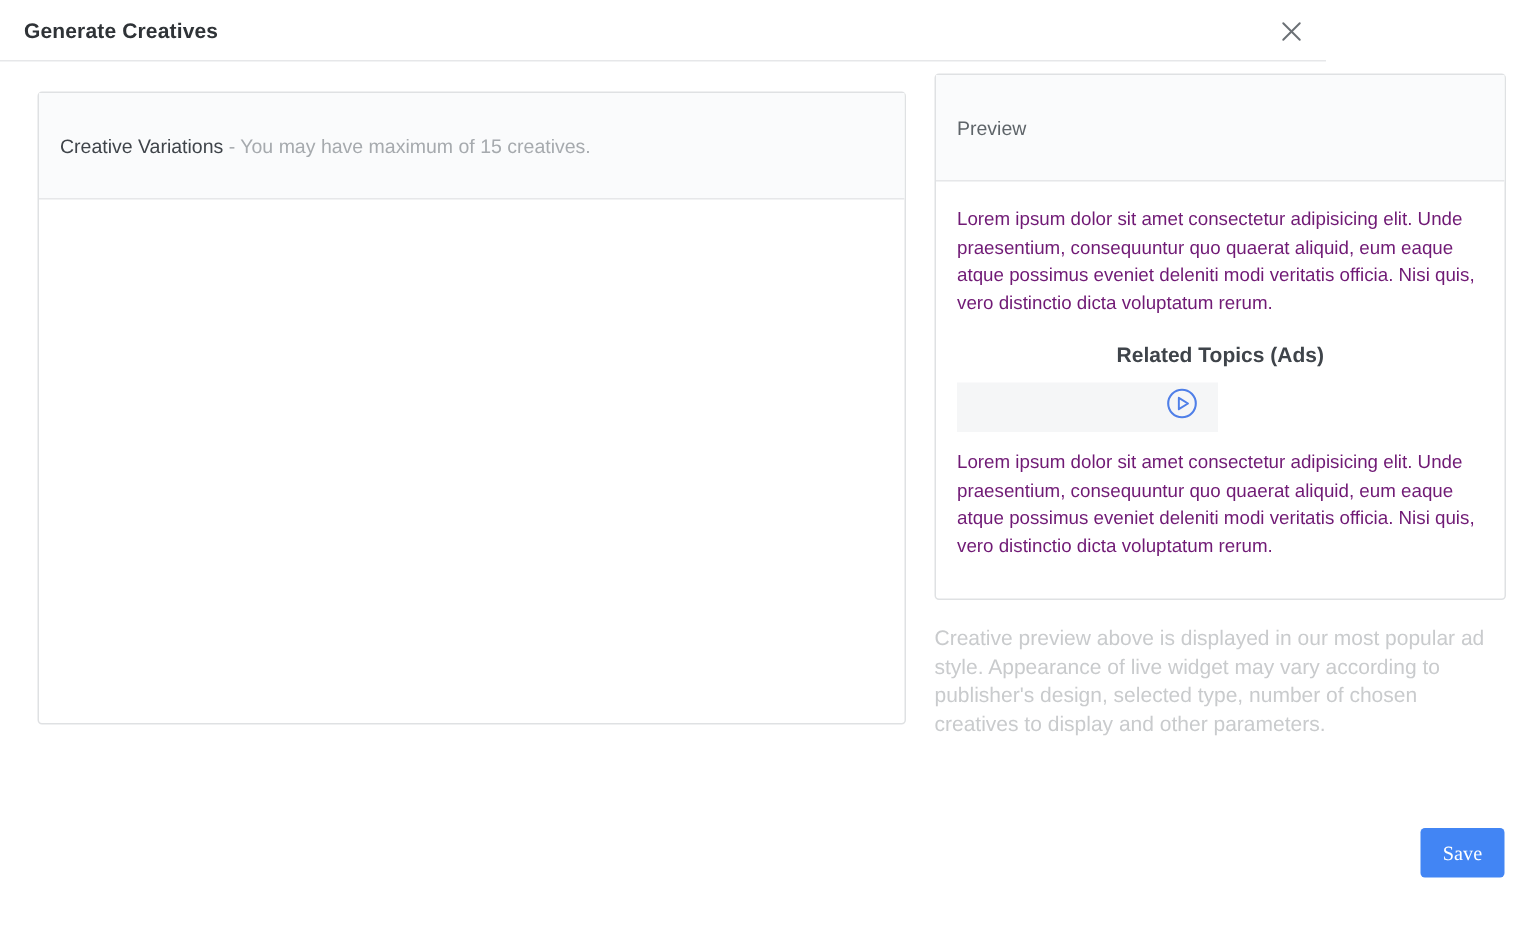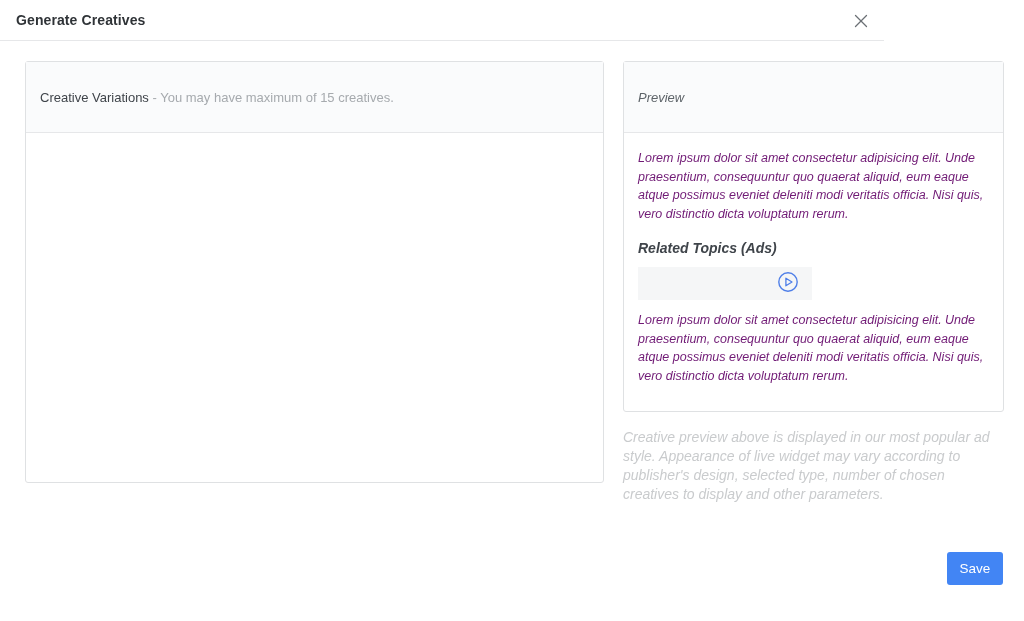--- a/index.html
+++ b/index.html
@@ -140,23 +140,22 @@
     font-family: "Liberation Sans", sans-serif;
     font-size: 13px;
     color: #3f444a;
     cursor: pointer;
   }
 
   
   .preview-col {
     position: absolute;
     left: 623px;
-    top: 20px;
+    top: 8px;
     width: 381px;
-    font-style: italic;
   }
   .preview-card {
     width: 381px;
     height: 351px;
     border: 1px solid #dfe1e3;
     border-radius: 3px;
     background: #ffffff;
   }
   .preview-head {
     height: 71px;
@@ -178,20 +177,21 @@
     line-height: 18.6px;
     color: #701a75;
     margin: 0;
   }
   .related-topics-title {
     font-size: 14px;
     font-weight: bold;
     color: #3f444a;
     margin: 17px 0 0 0;
     line-height: 1.2;
+    text-align: center;
   }
   .ad-slot {
     margin-top: 10px;
     width: 174px;
     height: 33px;
     background: #f5f6f7;
     display: flex;
     align-items: center;
     justify-content: flex-end;
     padding-right: 13px;
@@ -210,21 +210,21 @@
   .save-button {
     position: absolute;
     left: 947px;
     top: 511px;
     width: 56px;
     height: 33px;
     background: #4285f4;
     border: none;
     border-radius: 3px;
     color: #ffffff;
-    font-family: Liberation Sans, sans-serif;
+    font-family: Liberation Serif, serif;
     font-size: 13.5px;
     cursor: pointer;
     padding: 0;
   }
 </style>
 </head>
 <body>
 
 <div class="modal-header">
   <div class="modal-title">Generate Creatives</div>

